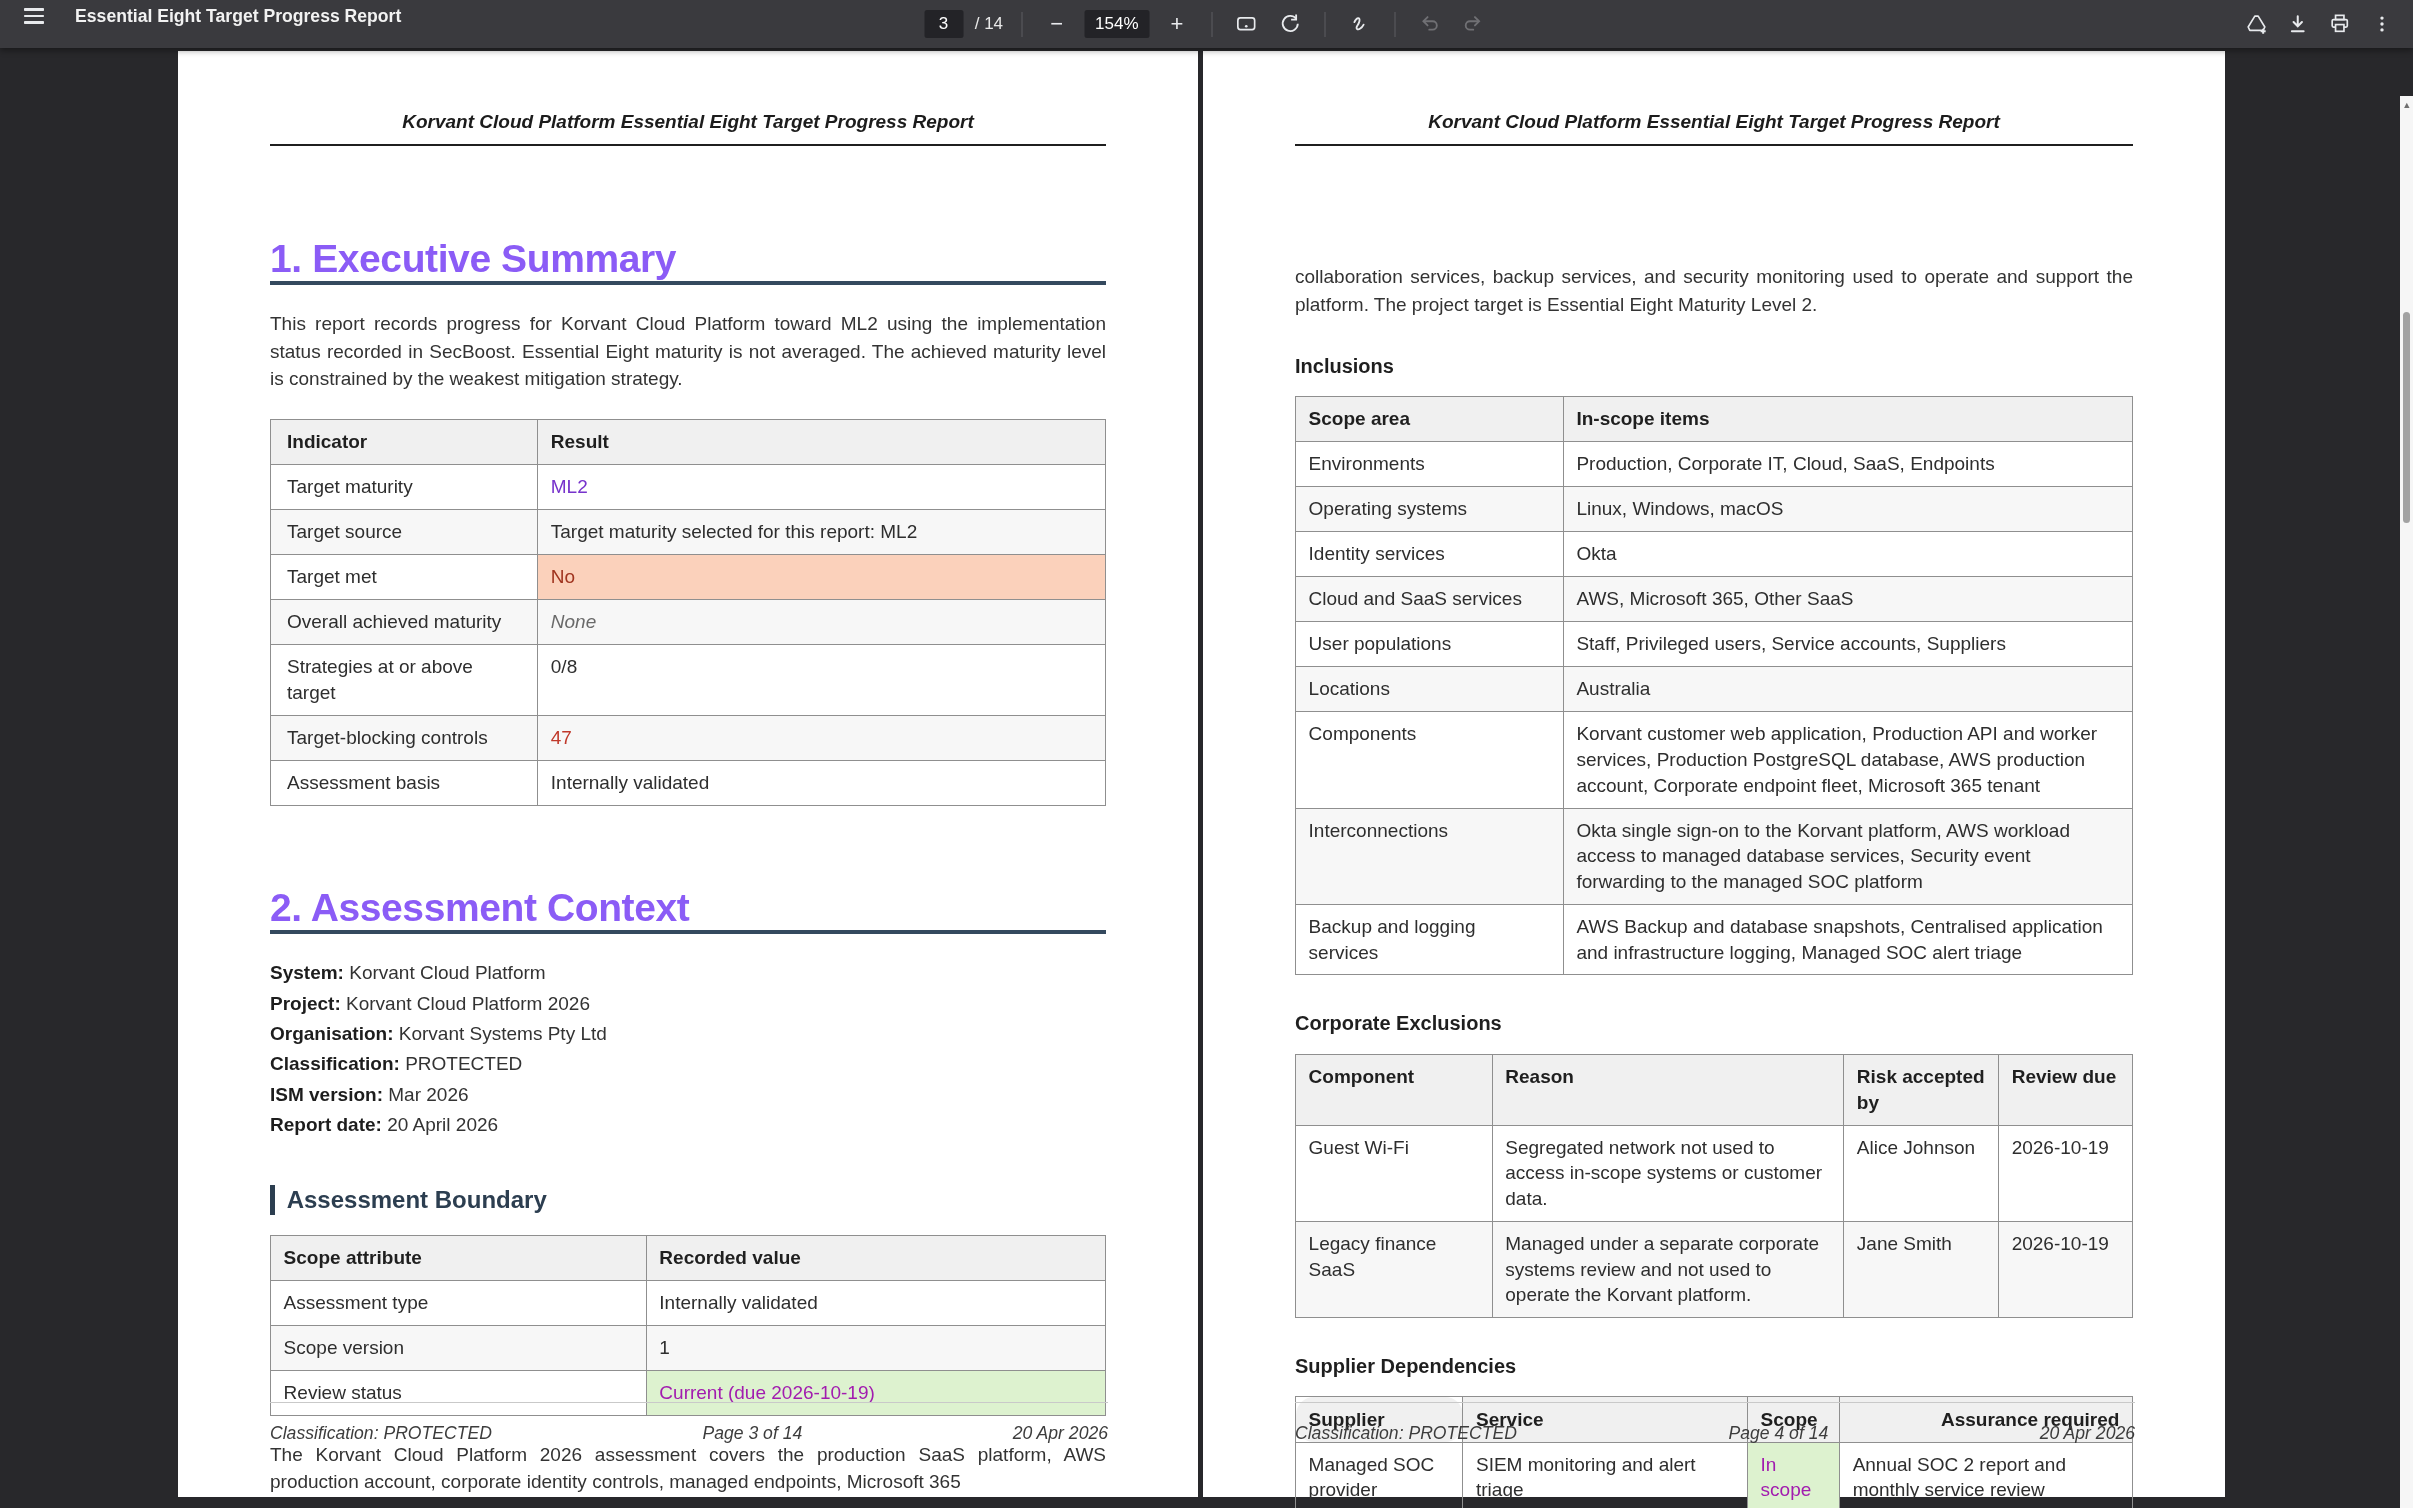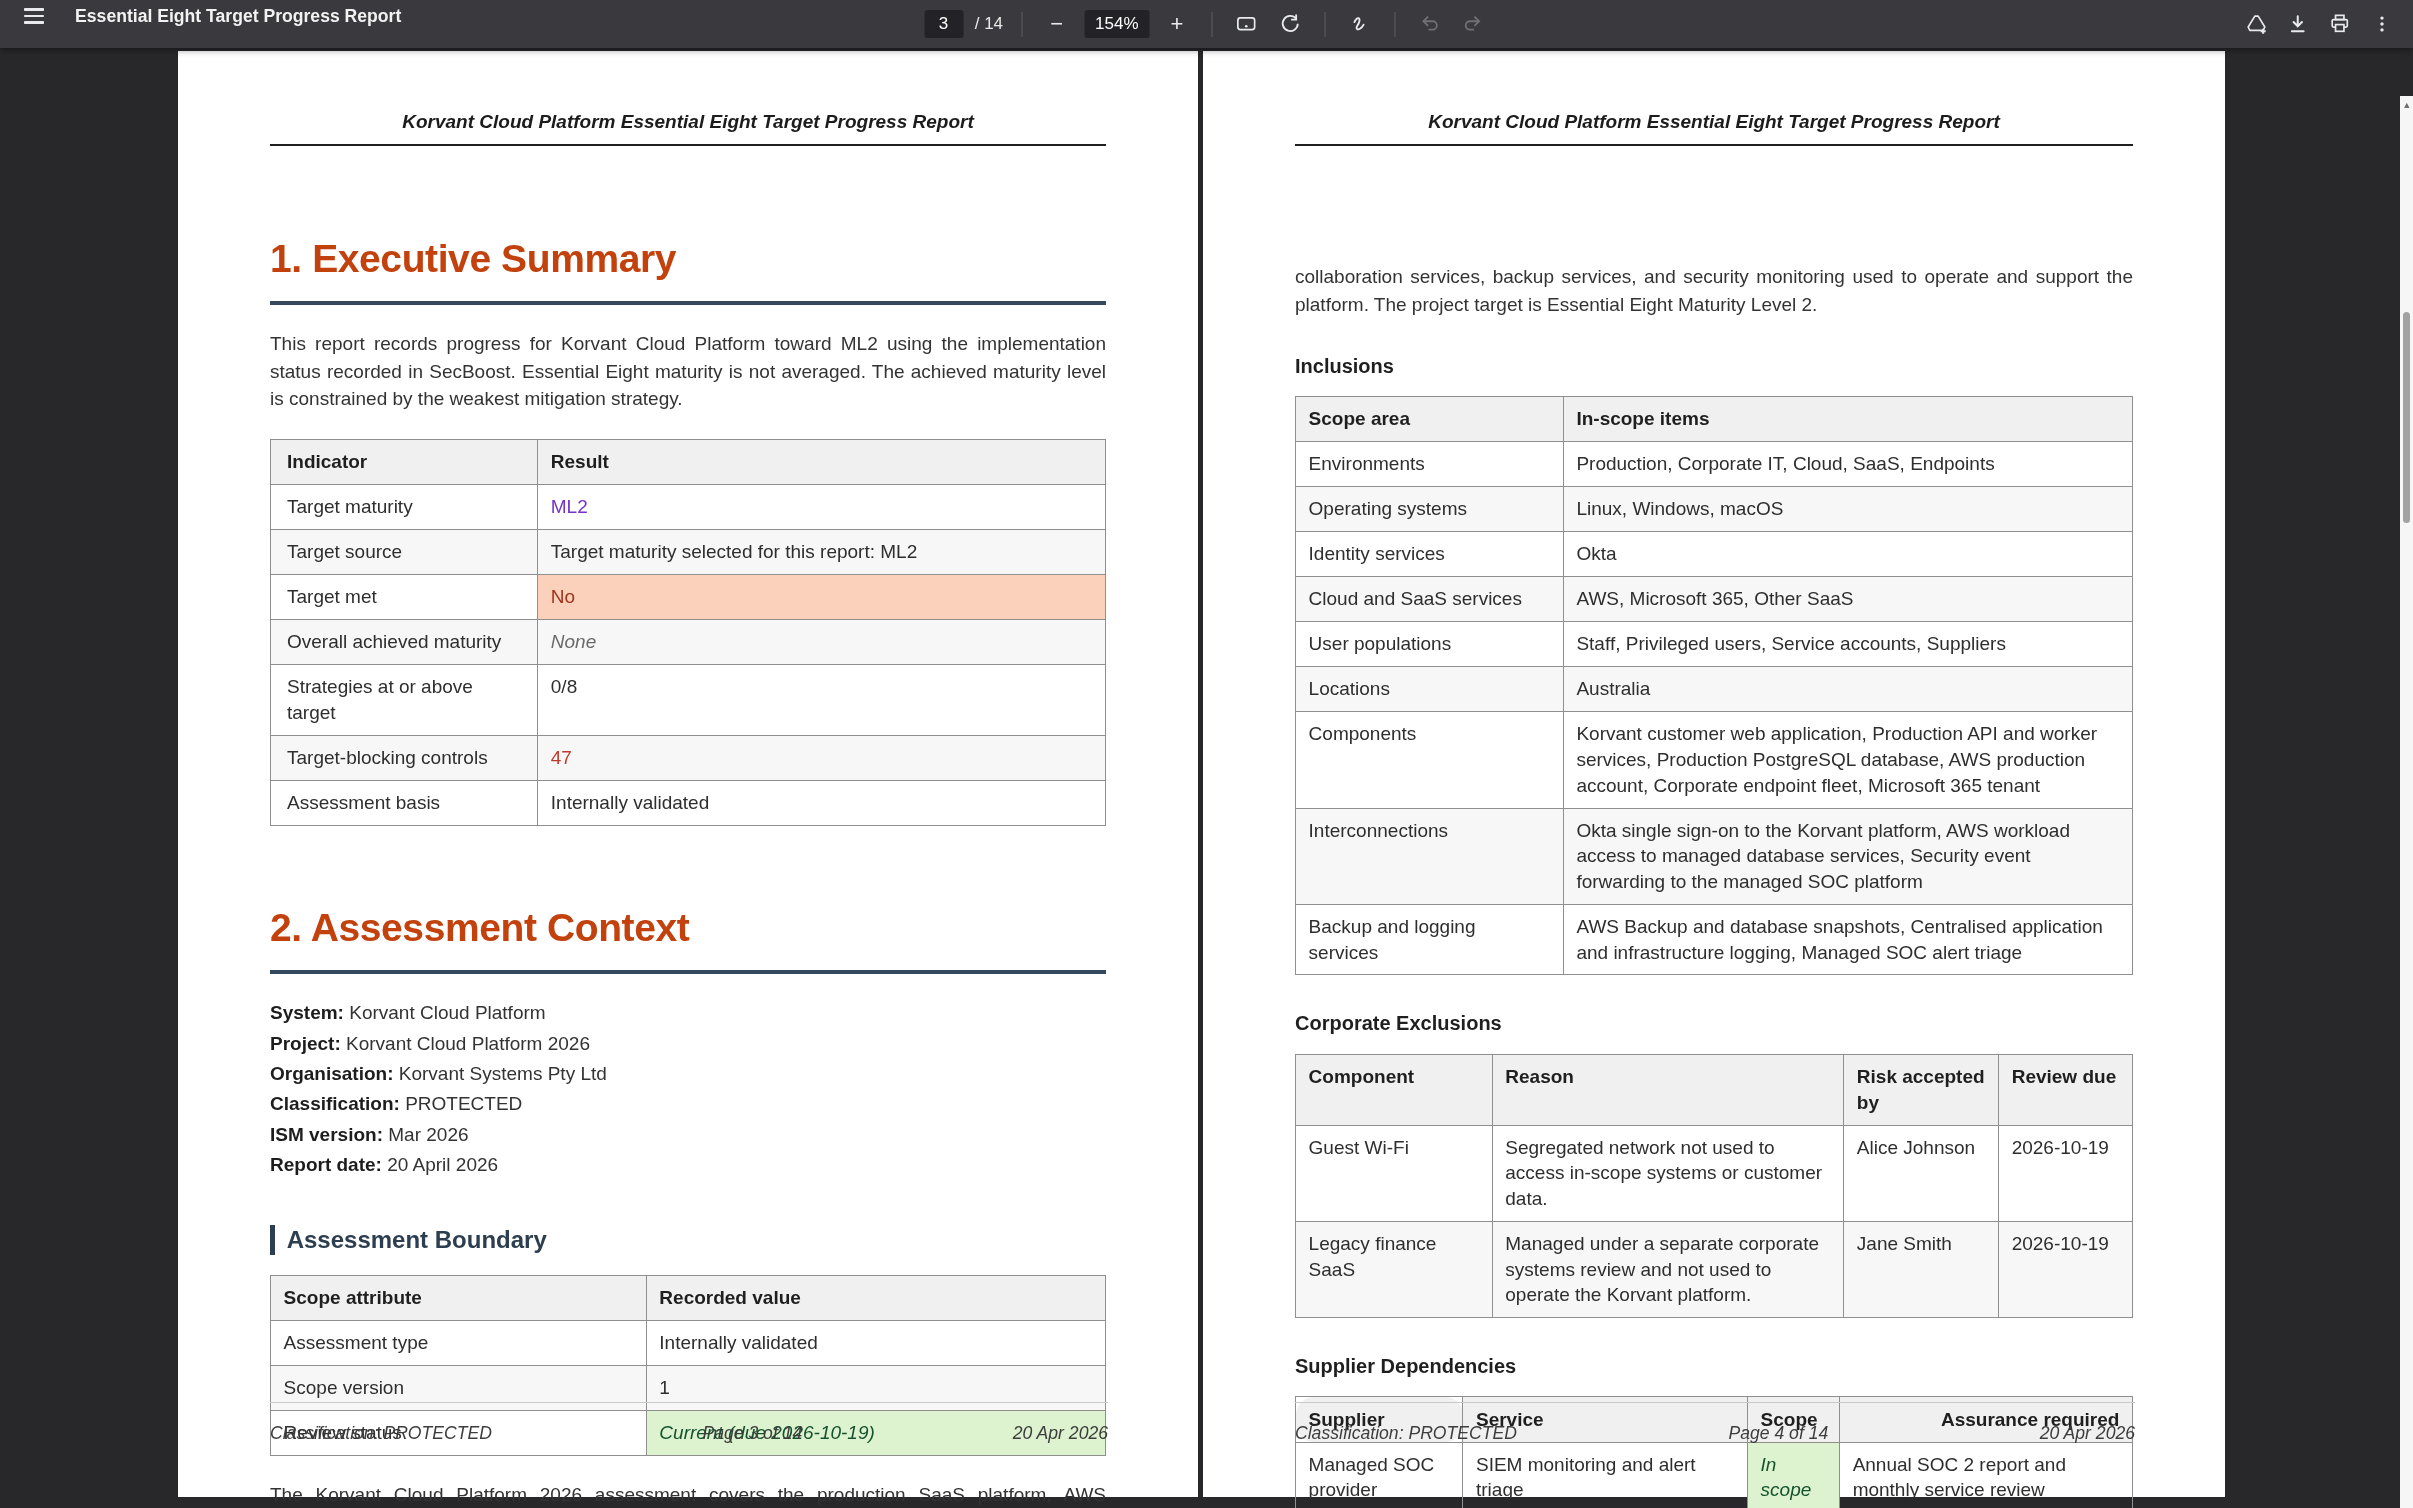--- a/index.html
+++ b/index.html
@@ -41,36 +41,36 @@
   
   .scrollbar { position:absolute; right:0; top:48px; width:12.6px; height:1461px; background:#f6f6f6; }
   .sb-arrow { position:absolute; top:2.5px; left:0; width:12.6px; height:13.4px; color:#6f6f6f;
               font-size:9.2px; text-align:center; line-height:13.4px; cursor:pointer; }
   .sb-thumb { position:absolute; top:216px; left:2.5px; width:7.5px; height:211px;
               background:#a2a2a2; border-radius:4.2px; cursor:pointer; }
 
   
   .doc-header { margin-top:60px; text-align:center; font-size:19px; font-weight:bold; font-style:italic;
                 color:#1c1c1c; padding-bottom:11px; border-bottom:2.5px solid #1f1f1f; }
-  h1 { font-size:39px; color:#c2410c; letter-spacing:-0.4px; margin-top:91px;
-       padding-bottom:20px; border-bottom:4.2px solid #34495e; }
+  h1 { font-size:39px; color:#8b5cf6; letter-spacing:-0.4px; margin-top:91px;
+       border-bottom:4.2px solid #34495e; }
   h1.second { margin-top:80px; }
   p.body { font-size:19px; line-height:1.43; text-align:justify; margin-top:25px; color:#333; }
 
   table { border-collapse:collapse; width:100%; margin-top:27px; }
   th, td { border:0.8px solid #8f8f8f; padding:9.2px 12.6px; font-size:19px; text-align:left;
            vertical-align:top; line-height:1.35; color:#2e2e2e; }
   th { background:#f0f0f0; font-weight:bold; color:#1f1f1f; }
   tr.stripe td { background:#f7f7f7; }
 
   td.v-purple { color:#7733cc; }
   td.v-no { background:#fbd1bb !important; color:#a0341f; }
   td.v-none { color:#6a6a6a; font-style:italic; }
   td.v-red { color:#c0392b; }
-  td.v-green { background:#ddf2cf !important; color:#14532d;font-style:italic; }
+  td.v-green { background:#ddf2cf !important; color:#a21caf; }
 
   .context { margin-top:28.5px; }
   .context-line { font-size:19px; margin-bottom:8.4px; color:#333; }
   .context-line b { color:#1d1d1d; }
 
   h2.boundary { margin-top:49px; font-size:24px; color:#2c3e50;
                 border-left:5.9px solid #2c3e50; padding-left:11.7px; line-height:1.25; }
   .boundary-table { margin-top:20px; }
 
   h3.sub { margin-top:37px; font-size:20px; color:#1f1f1f; }

